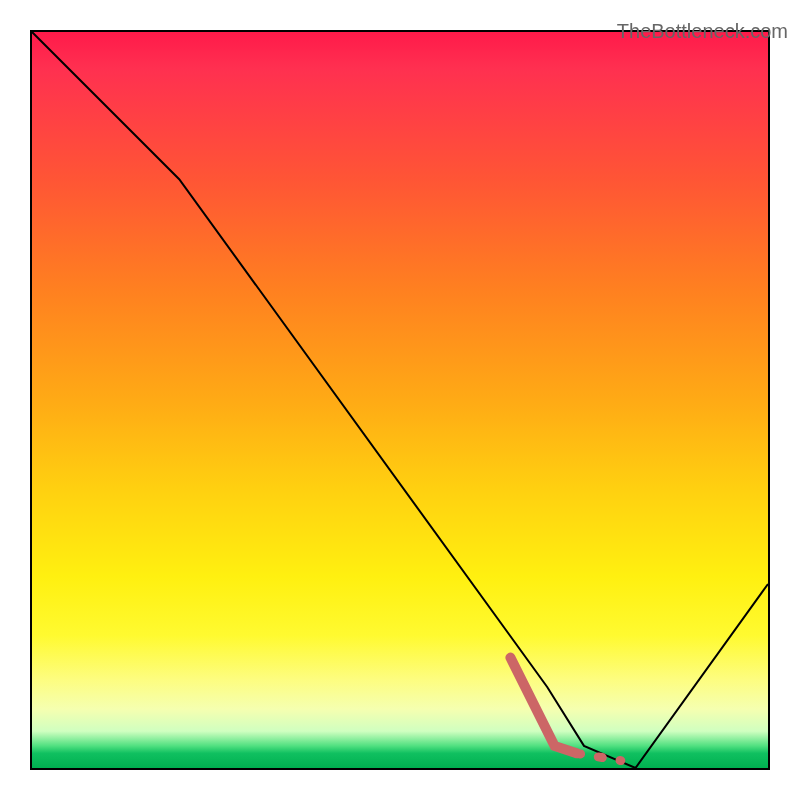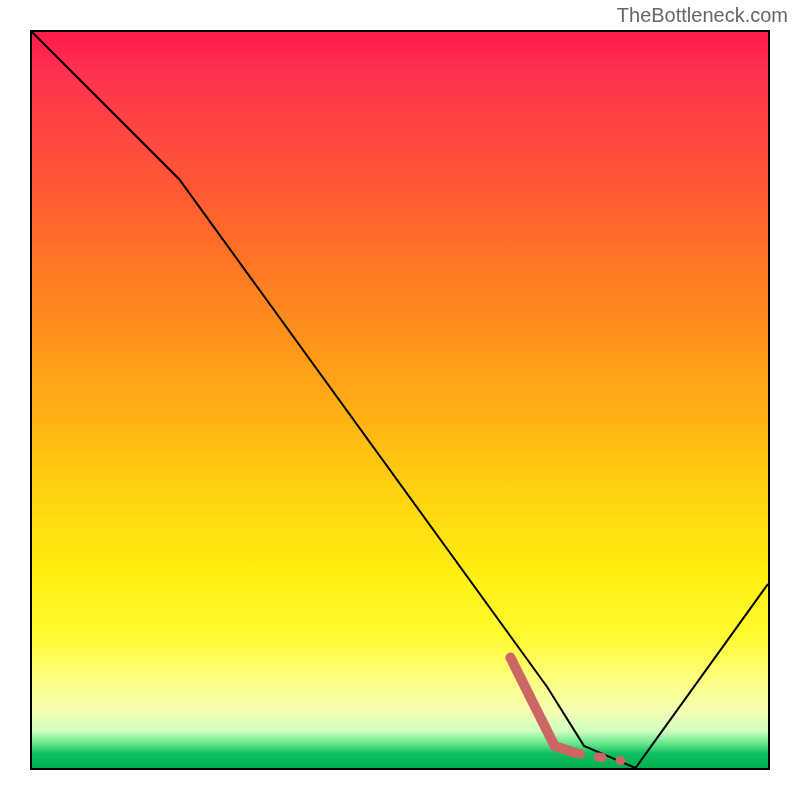--- a/index.html
+++ b/index.html
@@ -6,21 +6,21 @@
     margin: 0;
     padding: 0;
     width: 800px;
     height: 800px;
     background: #ffffff;
     font-family: Arial, sans-serif;
     position: relative;
   }
   .watermark {
     position: absolute;
-    top: 4px;
+    top: 20px;
     right: 12px;
     font-size: 20px;
     color: #666666;
     font-weight: normal;
     z-index: 10;
   }
   .plot-area {
     position: absolute;
     top: 30px;
     left: 30px;

